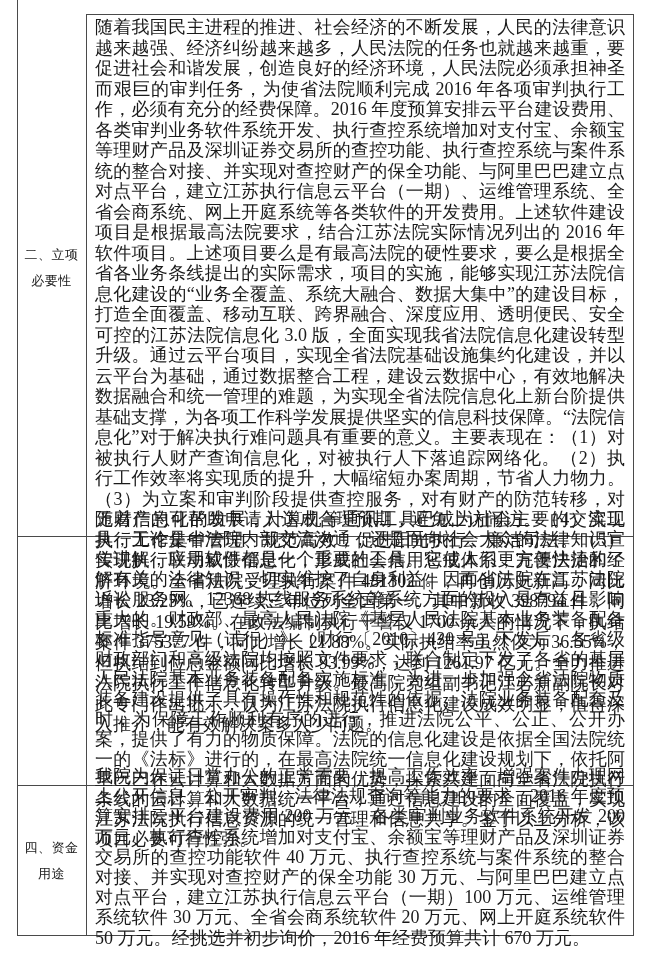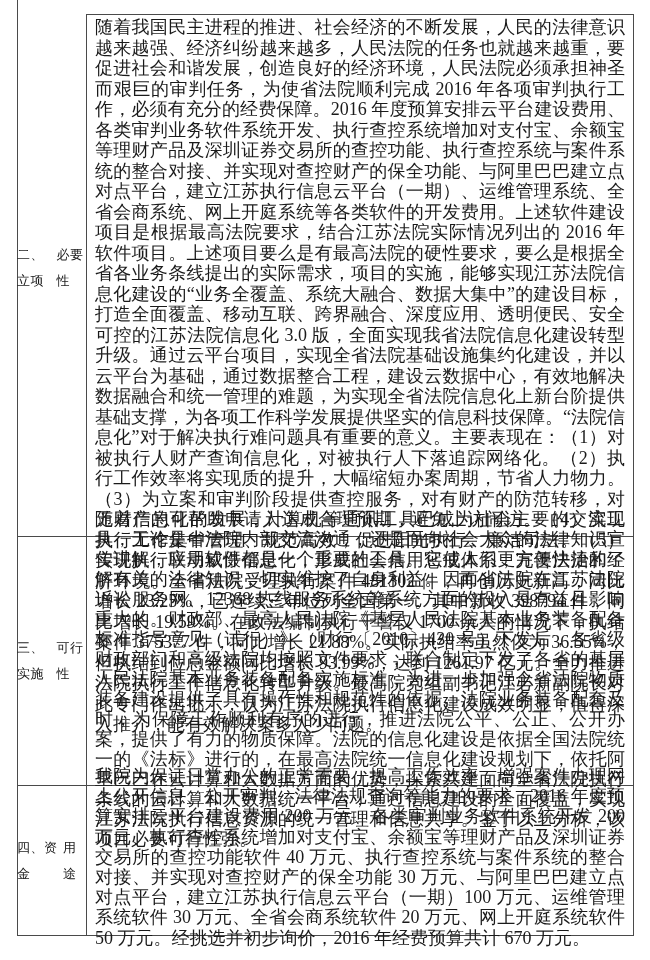--- a/index.html
+++ b/index.html
@@ -18,24 +18,24 @@
   }
   .bline {
     position: absolute;
     background: #4a4a4a;
   }
   .label-cell {
     position: absolute;
     left: 17px;
     width: 69px;
     display: flex;
-    flex-direction: row;
+    flex-direction: column;
     justify-content: center;
     align-items: center;
-    text-align: left;
+    text-align: right;
     font-size: 13px;
     line-height: 26px;
     letter-spacing: 0.5px;
   }
   .content-text {
     position: absolute;
     left: 95px;
     width: 530px;
     font-size: 18px;
     text-align: justify;
@@ -57,24 +57,20 @@
   <div class="bline" style="left:17px;  top:536px; width:617px; height:1px;"></div>
   <div class="bline" style="left:17px;  top:785px; width:617px; height:1px;"></div>
   <div class="bline" style="left:17px;  top:935px; width:617px; height:1px;"></div>
 
   <div class="label-cell" style="top:0; height:536px;">
     <span>二、立项</span>
     <span>必要性</span>
   </div>
   <div class="content-text ct-1">随着我国民主进程的推进、社会经济的不断发展，人民的法律意识越来越强、经济纠纷越来越多，人民法院的任务也就越来越重，要促进社会和谐发展，创造良好的经济环境，人民法院必须承担神圣而艰巨的审判任务，为使省法院顺利完成 2016 年各项审判执行工作，必须有充分的经费保障。2016 年度预算安排云平台建设费用、各类审判业务软件系统开发、执行查控系统增加对支付宝、余额宝等理财产品及深圳证券交易所的查控功能、执行查控系统与案件系统的整合对接、并实现对查控财产的保全功能、与阿里巴巴建立点对点平台，建立江苏执行信息云平台（一期）、运维管理系统、全省会商系统、网上开庭系统等各类软件的开发费用。上述软件建设项目是根据最高法院要求，结合江苏法院实际情况列出的 2016 年软件项目。上述项目要么是有最高法院的硬性要求，要么是根据全省各业务条线提出的实际需求，项目的实施，能够实现江苏法院信息化建设的“业务全覆盖、系统大融合、数据大集中”的建设目标，打造全面覆盖、移动互联、跨界融合、深度应用、透明便民、安全可控的江苏法院信息化 3.0 版，全面实现我省法院信息化建设转型升级。通过云平台项目，实现全省法院基础设施集约化建设，并以云平台为基础，通过数据整合工程，建设云数据中心，有效地解决数据融合和统一管理的难题，为实现全省法院信息化上新台阶提供基础支撑，为各项工作科学发展提供坚实的信息科技保障。“法院信息化”对于解决执行难问题具有重要的意义。主要表现在：（1）对被执行人财产查询信息化，对被执行人下落追踪网络化。（2）执行工作效率将实现质的提升，大幅缩短办案周期，节省人力物力。（3）为立案和审判阶段提供查控服务，对有财产的防范转移，对无财产的可帮助申请人达成合理预期，避免上访闹访。（4）实现执行工作集中管理、规范高效，促进阳光执行、廉洁司法。（5）实现执行联动威慑信息化，形成社会信用惩戒体系，完善法治和经济环境。全省法院受理执行案件 481302 件，再创历史新高，同比增长 23.25%，已连续三年位列全国第一。其中新收 398794 件，同比增长 19.59%。在政法编制执行干警仅 1700 余人的情况下，执结案件 375377 件，同比增长 21.88%。实际执结率虽然仅为 36.55%，但执结到位总金额同比增长 93.99%，达到 1261.97 亿元。全力推进法院执行工作信息化转型升级。最高院党组副书记江必新副院长对此专门作出批示，认为江苏法院执行信息化建设成效明显，值得深入推介，能有效解决案多人少问题。</div>
 
-  <div class="label-cell" style="top:537px; height:248px;">
-    <span>三、实施</span>
-    <span>可行性</span>
-  </div>
   <div class="content-text ct-2">随着信息化的发展，计算机等通讯工具已成为社会主要的交流工具，无论是省法院内部交流沟通，还是面向社会大众的法律知识宣传讲解，应用软件都是一个重要的工具。它使人们更方便快捷的了解有关的法律知识，切实维护了自身利益。因而省法院在江苏法院诉讼服务网、12368 热线服务系统等系统方面的投入是有益且影响重大的。财政部、最高人民法院《基层人民法院基本业务装备配备标准指导意见（试行）》（财行〔2010〕430 号）下发后，各省级财政部门和高级法院均按照文件要求，联合制定下发了各省的基层人民法院基本业务装备配备实施标准，为进一步加强全省法院物质装备建设提供了具有操作性和规范性的依据。法院业务装备配套及时，为保障工作顺利有序的进行，推进法院公平、公正、公开办案，提供了有力的物质保障。法院的信息化建设是依据全国法院统一的《法标》进行的，在最高法院统一信息化建设规划下，依托阿里巴巴在云计算和大数据方面的优势，探索共建面向全省法院执行条线的云计算和大数据统一平台，通过信息建设的全面覆盖，实现江苏法院执行信息资源的统一管理和信息共享。鉴于以上分析，该项目必要可行性强。</div>
 
   <div class="label-cell" style="top:786px; height:149px;">
     <span>四、资金</span>
     <span>用途</span>
   </div>
   <div class="content-text ct-3">我院为保证日常办公的正常需要，提高工作效率，增强案件办理网上公开信息、公开审判、法律法规查询等能力的要求，2016 年度预算安排云平台建设费用 200 万元、各类审判业务软件系统开发 200 万元、执行查控系统增加对支付宝、余额宝等理财产品及深圳证券交易所的查控功能软件 40 万元、执行查控系统与案件系统的整合对接、并实现对查控财产的保全功能 30 万元、与阿里巴巴建立点对点平台，建立江苏执行信息云平台（一期）100 万元、运维管理系统软件 30 万元、全省会商系统软件 20 万元、网上开庭系统软件 50 万元。经挑选并初步询价，2016 年经费预算共计 670 万元。</div>
 
 </div>
 

